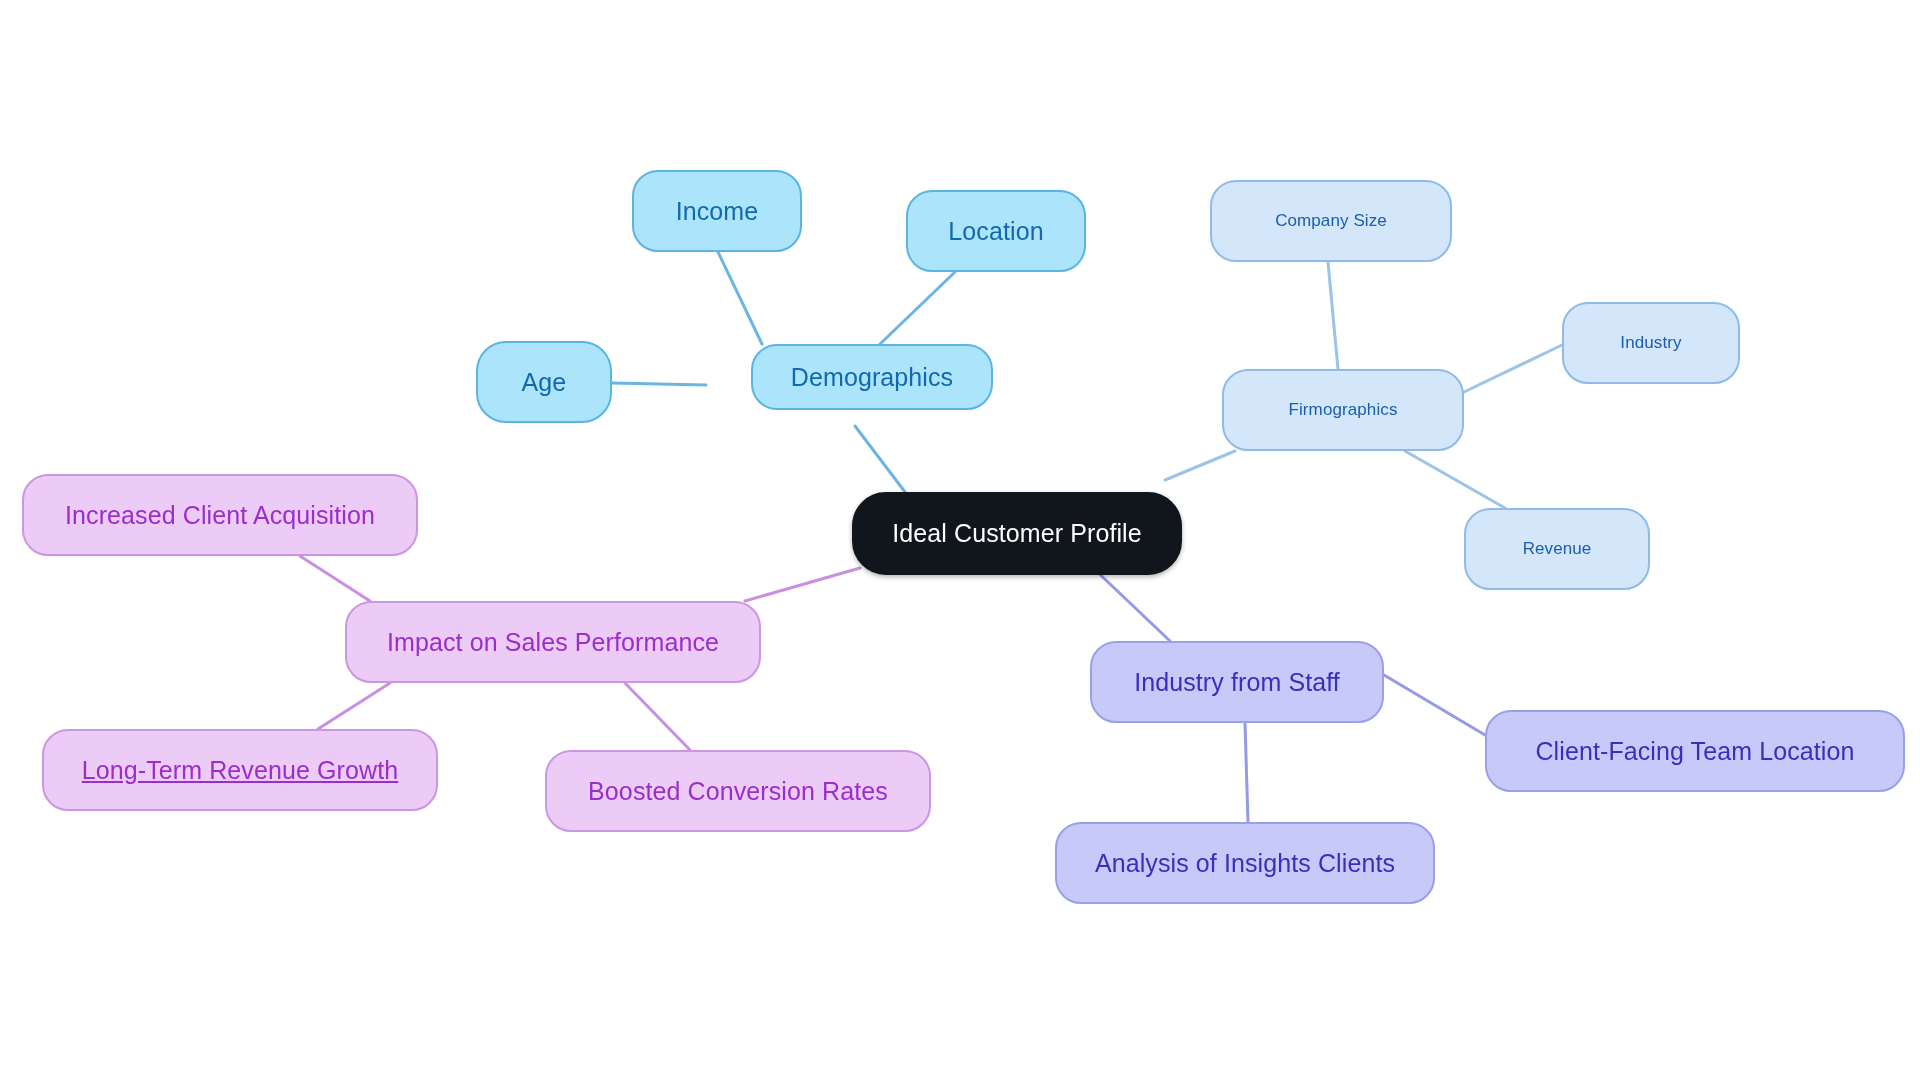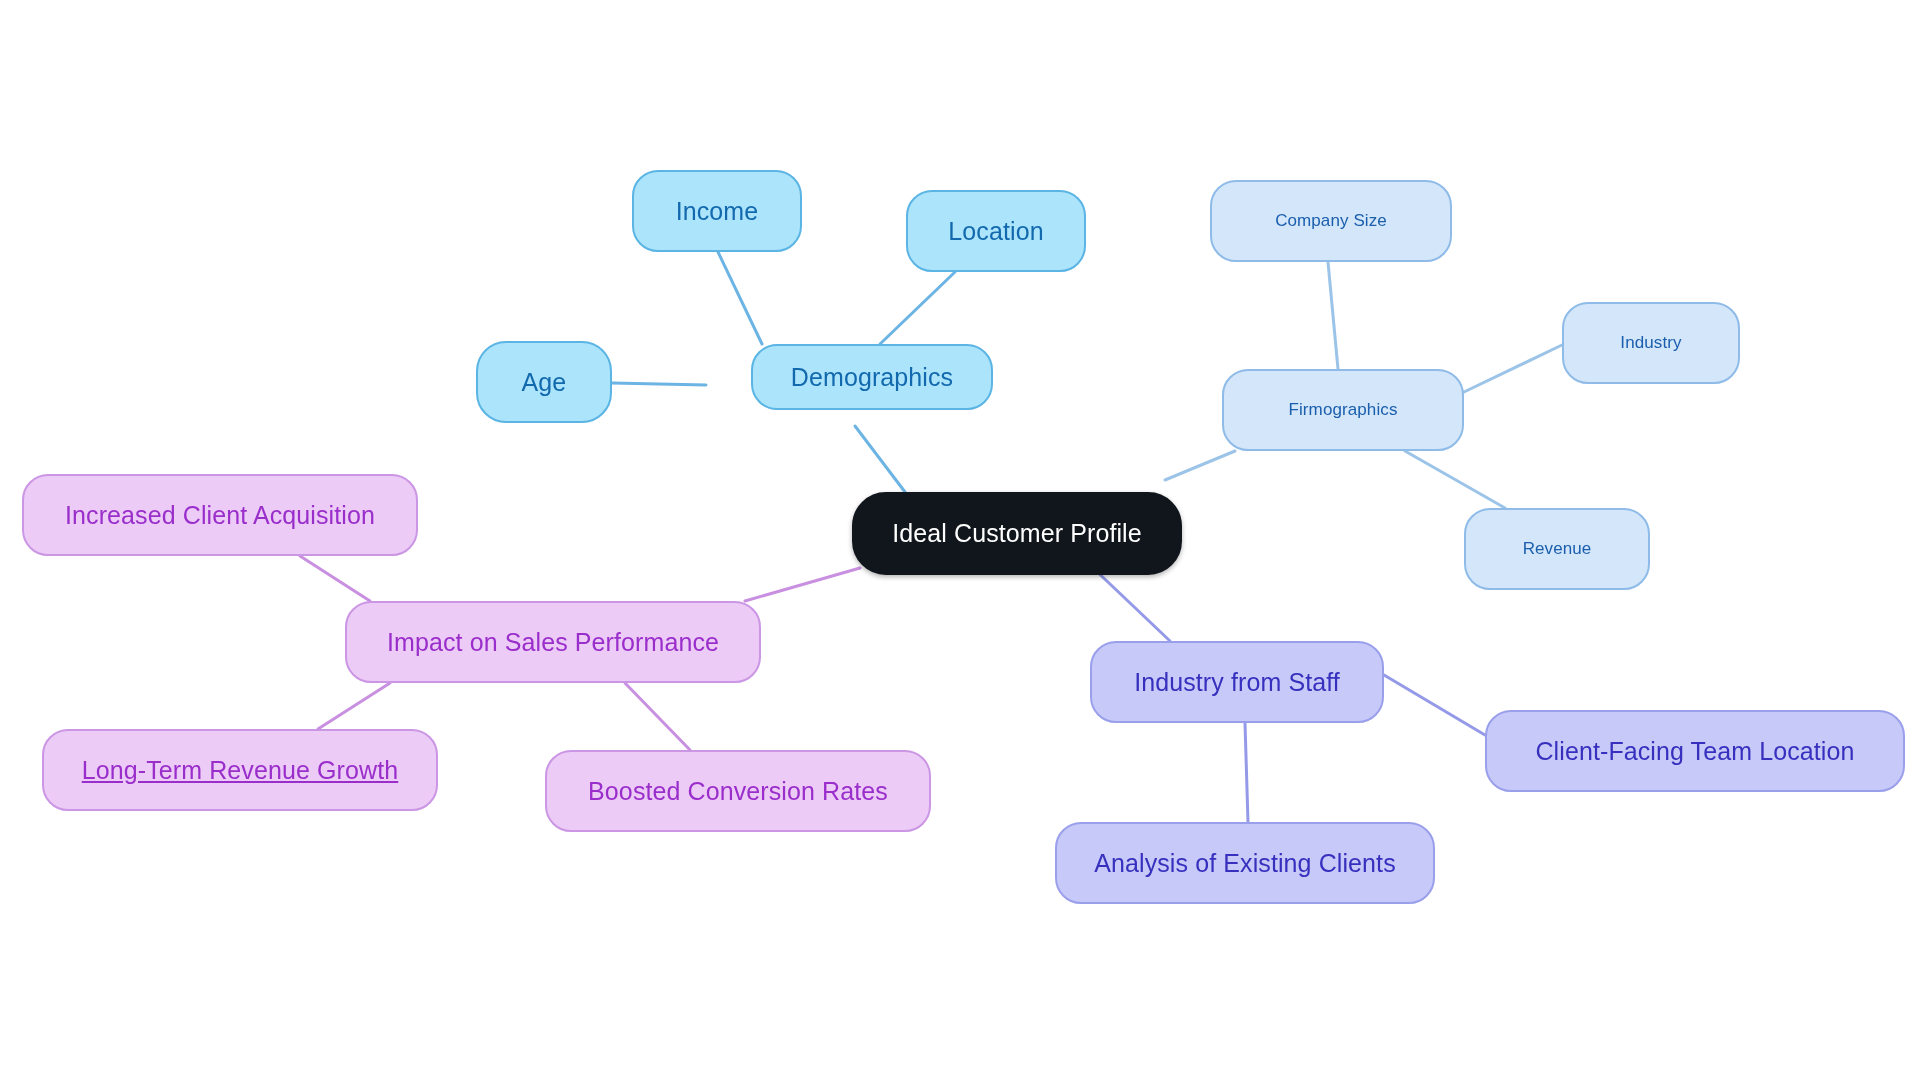--- a/index.html
+++ b/index.html
@@ -133,16 +133,16 @@
       <div class="node node-impact" style="left: 545px; top: 750px; width: 386px; height: 82px;">
         <span>Boosted Conversion Rates</span>
       </div>
       <div class="node node-insight" style="left: 1090px; top: 641px; width: 294px; height: 82px;">
         <span>Industry from Staff</span>
       </div>
       <div class="node node-insight" style="left: 1485px; top: 710px; width: 420px; height: 82px;">
         <span>Client-Facing Team Location</span>
       </div>
       <div class="node node-insight" style="left: 1055px; top: 822px; width: 380px; height: 82px;">
-        <span>Analysis of Existing Clients</span>
+        <span>Analysis of Insights Clients</span>
       </div>
     </div>
 </div>
 
 </body></html>

